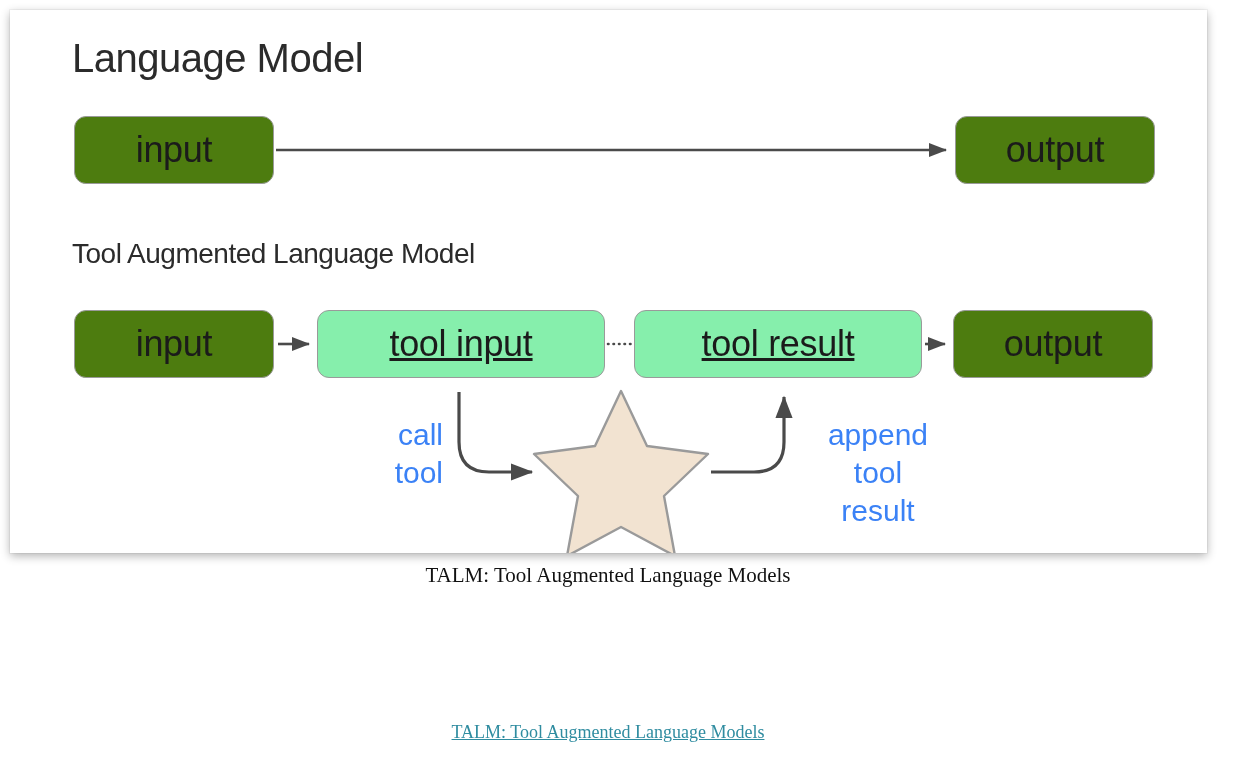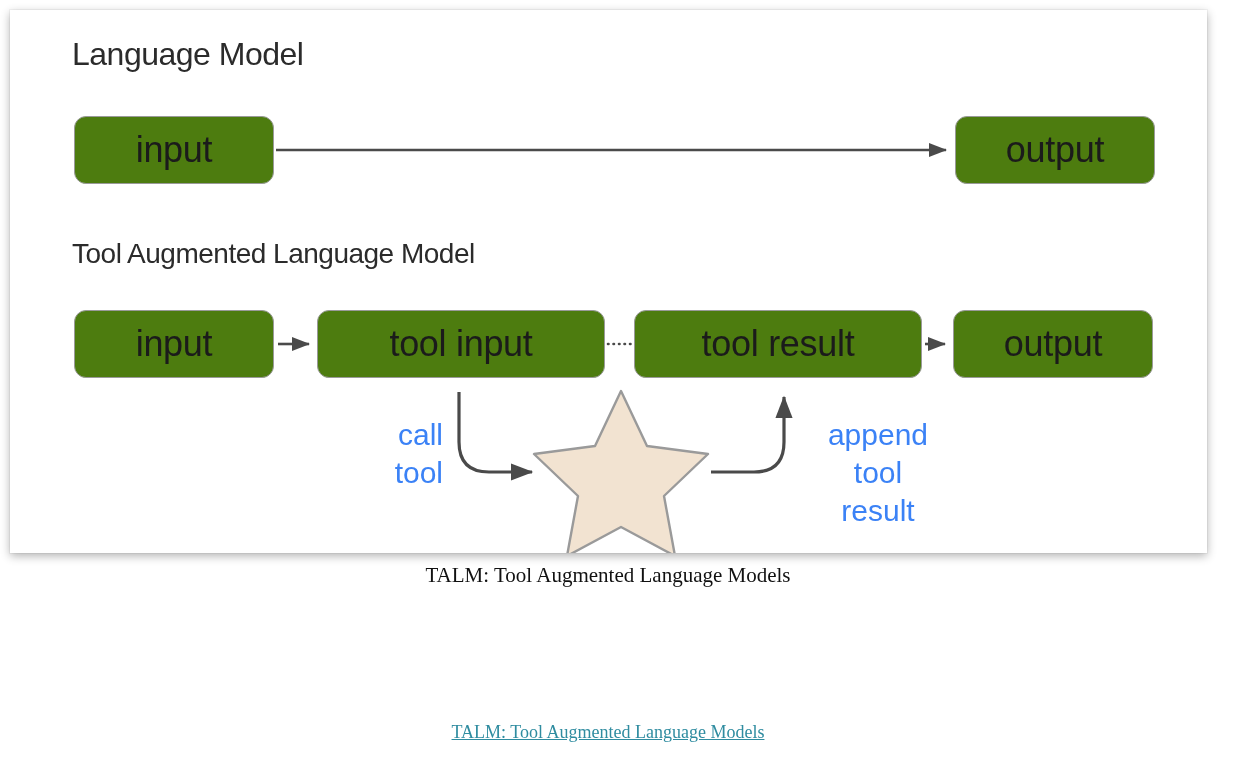--- a/index.html
+++ b/index.html
@@ -40,21 +40,21 @@
     position: absolute;
     color: #2b2b2b;
     font-family: "Liberation Sans", sans-serif;
     font-weight: 400;
     letter-spacing: -0.5px;
     white-space: nowrap;
   }
   #heading-lm {
     left: 62px;
     top: 26px;
-    font-size: 32px;
+    font-size: 40px;
   }
   #heading-talm {
     left: 62px;
     top: 228px;
     font-size: 28px;
   }
 
   
   .node {
     position: absolute;
@@ -64,21 +64,21 @@
     justify-content: center;
     border-radius: 12px;
     border: 1.4px solid #9a9a9a;
     font-family: "Liberation Sans", sans-serif;
     font-size: 36px;
     color: #1b1b1b;
     letter-spacing: -0.3px;
     white-space: nowrap;
   }
   .node.blue { background: #4d7c0f; }
-  .node.tan  { background: #4d7c0f; }
+  .node.tan  { background: #86efac; text-decoration: underline; }
 
   
   #node-input-lm  { left: 64px;  top: 106px; width: 200px; height: 68px; }
   #node-output-lm { left: 945px; top: 106px; width: 200px; height: 68px; }
 
   
   #node-input-talm   { left: 64px;  top: 300px; width: 200px; height: 68px; }
   #node-tool-input   { left: 307px; top: 300px; width: 288px; height: 68px; }
   #node-tool-result  { left: 624px; top: 300px; width: 288px; height: 68px; }
   #node-output-talm  { left: 943px; top: 300px; width: 200px; height: 68px; }

